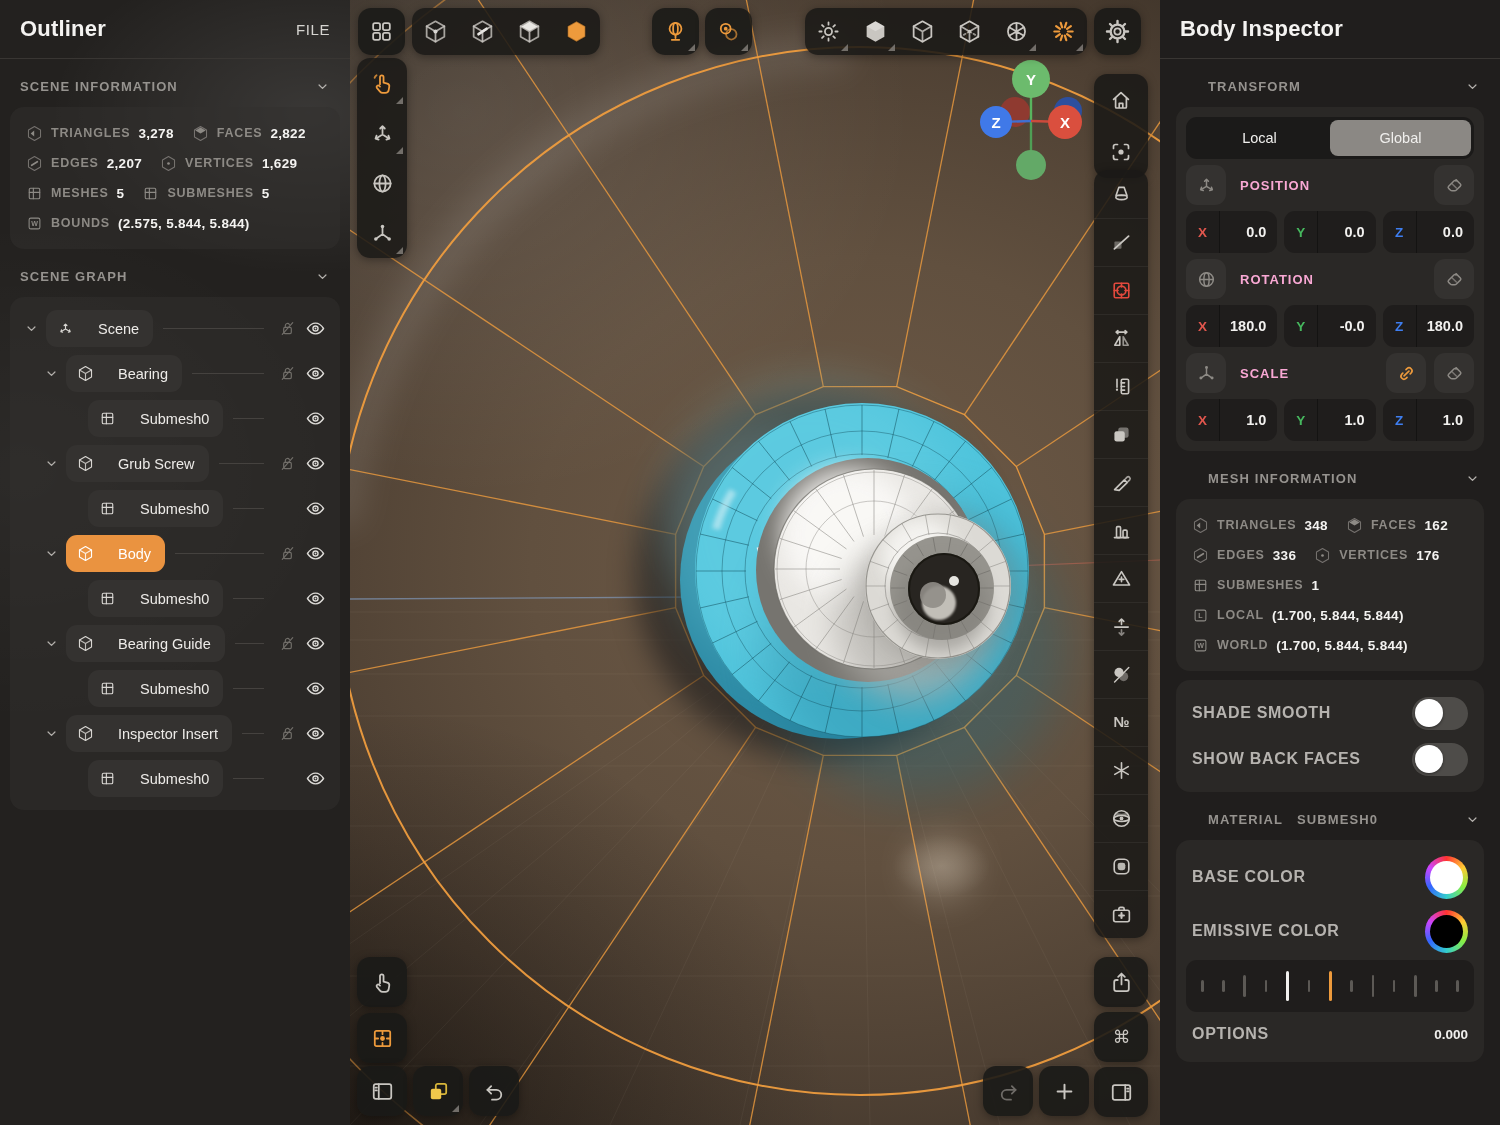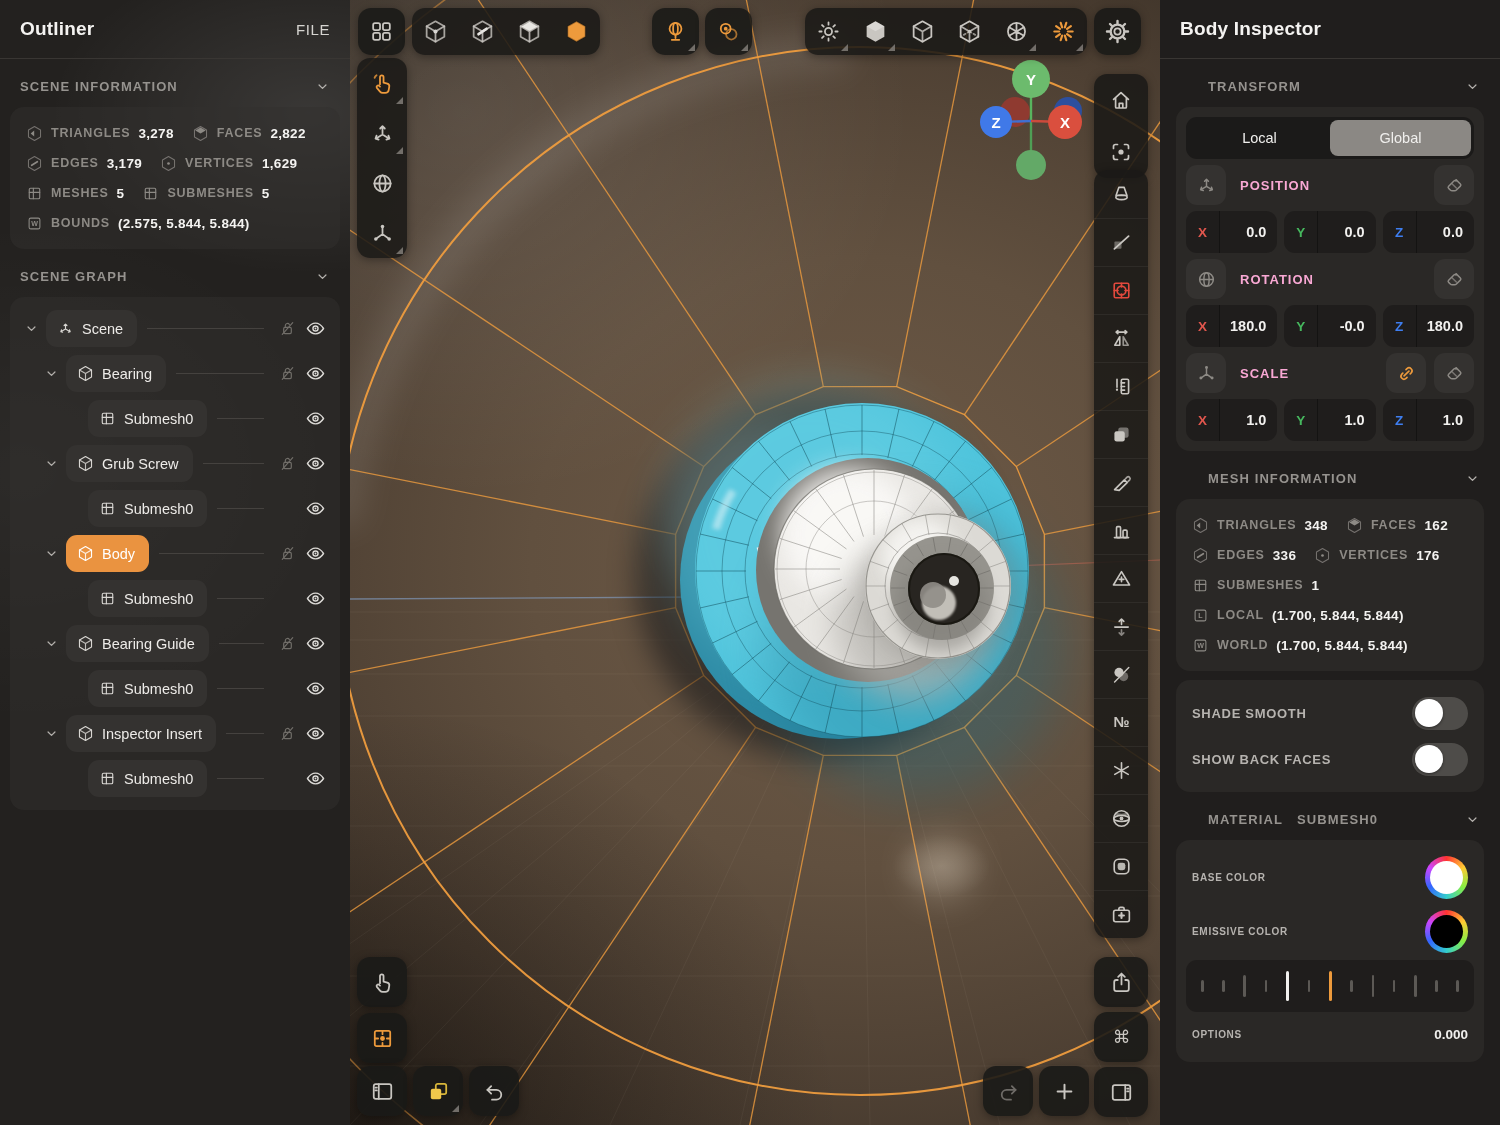--- a/index.html
+++ b/index.html
@@ -11,21 +11,21 @@
   .left-panel{position:absolute;left:0;top:0;width:350px;height:1125px;background:#23211f;z-index:10;}
   .left-panel::before{content:'';position:absolute;inset:0;pointer-events:none;
     background:radial-gradient(430px 270px at 88% 10%,rgba(255,255,255,.10),transparent 60%),
                radial-gradient(520px 420px at 6% 42%,rgba(255,255,255,.045),transparent 60%);}
   .right-panel{position:absolute;left:1160px;top:0;width:340px;height:1125px;background:#201e1d;
     padding:0 16px;box-sizing:border-box;z-index:10;}
 
   .panel-hdr{display:flex;justify-content:space-between;align-items:center;height:58px;
     padding:0 20px;border-bottom:1px solid #393633;position:relative;}
   .right-panel .panel-hdr{margin:0 -16px;}
-  .panel-title{font-size:19px;font-weight:700;color:#f4f3f1;letter-spacing:.2px;}
+  .panel-title{font-size:22px;font-weight:700;color:#f4f3f1;letter-spacing:.2px;}
   .file-btn{font-size:15px;color:#d6d4d0;letter-spacing:.6px;cursor:pointer;}
 
   .section-hdr{display:flex;justify-content:space-between;align-items:center;
     padding:0 20px;margin-top:15px;height:24px;color:#96938f;font-size:13px;
     letter-spacing:1.1px;font-weight:700;position:relative;}
   .right-panel .section-hdr{padding:0 4px;margin-left:28px;}
   .hdr-left{display:flex;gap:14px;}
   .chev-ic{width:15px;height:15px;color:#b5b2ae;cursor:pointer;}
   .chev-ic svg{width:100%;height:100%;}
 
@@ -39,21 +39,21 @@
   .sicon{width:17px;height:17px;color:#8d8a85;flex:none;}
   .sicon svg{width:100%;height:100%;}
   .slabel{font-size:12.5px;color:#8d8a85;letter-spacing:.8px;font-weight:600;}
   .svalue{font-size:13.5px;color:#f4f3f1;font-weight:700;letter-spacing:.3px;}
 
   
   .tree-card{padding:9px 8px;}
   .tree-row{display:flex;align-items:center;height:45px;}
   .chev{width:15px;height:15px;color:#b3b0ac;margin-right:7px;flex:none;cursor:pointer;}
   .chev svg{width:100%;height:100%;}
-  .pill{display:inline-flex;align-items:center;gap:8px;height:37px;padding:0 14px 0 11px;
+  .pill{display:inline-flex;align-items:center;gap:24px;height:37px;padding:0 14px 0 11px;
     background:#343230;border-radius:11px;font-size:14.5px;color:#edebe8;font-weight:500;
     cursor:pointer;flex:none;}
   .pill .picon{width:17px;height:17px;color:#d9d7d3;display:block;}
   .pill .picon svg{width:100%;height:100%;}
   .pill.selected{background:#EA9340;color:#fff;}
   .pill.selected .picon{color:#fff;}
   .connector{flex:1;height:1px;background:#45423f;margin:0 10px;min-width:8px;}
   .lockcol{width:26px;display:flex;justify-content:center;color:#716e69;flex:none;cursor:pointer;}
   .lockcol svg{width:19px;height:19px;}
   .eyecol{width:30px;display:flex;justify-content:center;color:#dcdad6;flex:none;margin-right:2px;cursor:pointer;}
@@ -106,28 +106,28 @@
   .prop-label{margin-left:14px;font-size:13px;color:#f9a8d4;letter-spacing:1px;font-weight:700;flex:1;}
   .prop-actions{display:flex;gap:8px;}
   .xyz-row{display:flex;gap:7px;margin-top:5px;}
   .field{flex:1;display:flex;align-items:center;height:42px;background:#1f1d1c;border-radius:11px;overflow:hidden;cursor:text;}
   .axis{width:33px;text-align:center;font-size:13.5px;font-weight:700;flex:none;}
   .axis.ax{color:#E0564D;}.axis.ay{color:#46B85E;}.axis.az{color:#3E7EF0;}
   .fdiv{width:1px;align-self:stretch;background:#141312;flex:none;}
   .fval{flex:1;text-align:right;padding-right:11px;font-size:14.5px;color:#f2f1ef;font-weight:600;}
 
   .toggle-row{display:flex;align-items:center;justify-content:space-between;height:46px;padding:0 6px;}
-  .tog-label{font-size:13px;color:#b6b3af;letter-spacing:.7px;font-weight:600;}
+  .tog-label{font-size:16px;color:#b6b3af;letter-spacing:.7px;font-weight:600;}
   .toggle{width:56px;height:33px;border-radius:17px;background:#4e4c49;position:relative;cursor:pointer;flex:none;}
   .toggle .knob{position:absolute;left:3px;top:2.5px;width:28px;height:28px;border-radius:50%;
     background:#fff;box-shadow:0 1px 3px rgba(0,0,0,.45);}
 
   .mat-row{display:flex;align-items:center;justify-content:space-between;height:54px;padding:0 6px;}
   .mat-row.small{height:36px;margin-top:4px;}
-  .mat-label{font-size:10px;color:#b6b3af;letter-spacing:.7px;font-weight:600;}
+  .mat-label{font-size:16px;color:#b6b3af;letter-spacing:.7px;font-weight:600;}
   .mat-value{font-size:13.5px;color:#f1f0ee;font-weight:600;}
   .swatch{width:43px;height:43px;border-radius:50%;cursor:pointer;flex:none;
     background:conic-gradient(#f33,#fc3,#8e4,#3cc,#36f,#c4f,#f33);
     display:flex;align-items:center;justify-content:center;}
   .swatch .inner{width:33px;height:33px;border-radius:50%;}
   .slider{height:52px;background:#1f1d1c;border-radius:11px;margin-top:2px;display:flex;
     align-items:center;justify-content:space-between;padding:0 15px;cursor:pointer;}
   .tick{width:2.5px;border-radius:1.5px;background:#5c5955;flex:none;}
   .tick.white{background:#f2f1ef;width:3px;}
   .tick.orange{background:#ED9A3C;width:3px;}
@@ -168,21 +168,21 @@
             <span class="svalue">2,822</span>
           </span>
         </div>
         <div class="stat-row">
           <span class="stat">
             <span class="sicon"><svg viewBox="0 0 24 24" fill="none" stroke="currentColor" stroke-width="1.7" stroke-linecap="round" stroke-linejoin="round">
                 <path d="M12 2.2 20.5 7v10L12 21.8 3.5 17V7z" opacity=".75" stroke-width="1.5"></path>
                 <path d="M8 14.5 16 9.5" stroke-width="2.4"></path>
               </svg></span>
             <span class="slabel">EDGES</span>
-            <span class="svalue">3,179</span>
+            <span class="svalue">2,207</span>
           </span>
           <span class="stat">
             <span class="sicon"><svg viewBox="0 0 24 24" fill="none" stroke="currentColor" stroke-width="1.7" stroke-linecap="round" stroke-linejoin="round">
                 <path d="M12 2.2 20.5 7v10L12 21.8 3.5 17V7z" opacity=".75" stroke-width="1.5"></path>
                 <circle cx="12" cy="12" r="1.9" fill="currentColor" stroke="none"></circle>
               </svg></span>
             <span class="slabel">VERTICES</span>
             <span class="svalue">1,629</span>
           </span>
         </div>

